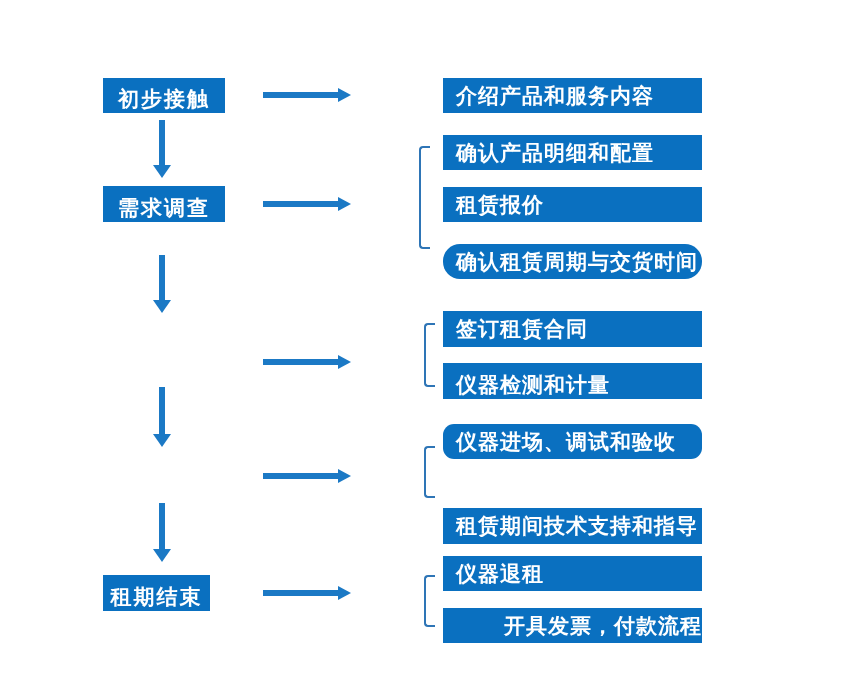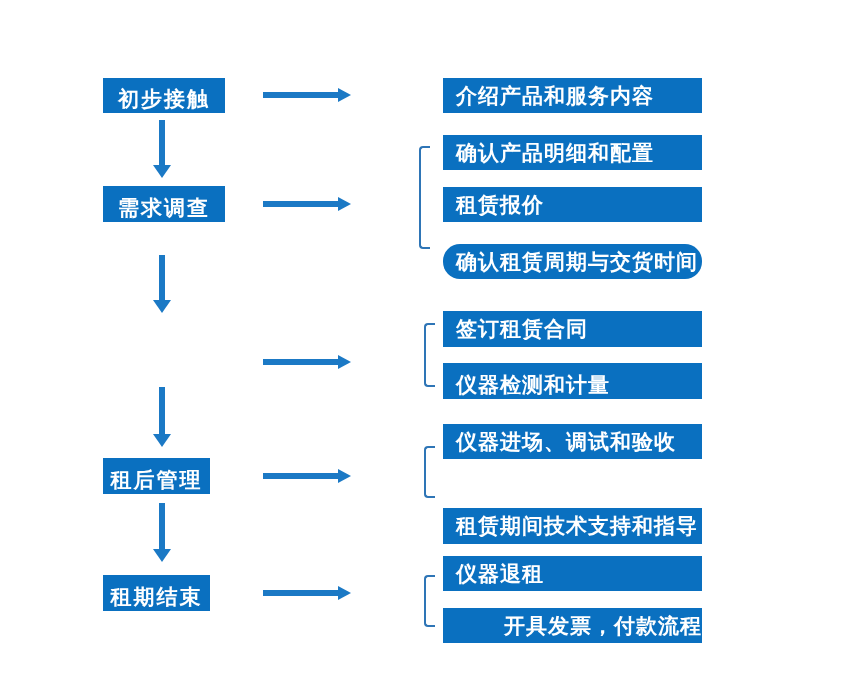--- a/index.html
+++ b/index.html
@@ -116,23 +116,20 @@
 
 <div class="canvas">
 
 
   <div class="lbox" style="left:103px; top:78px;  width:122px; height:35px;">
       <span>初步接触</span>
     </div>
   <div class="lbox" style="left:103px; top:186px; width:122px; height:36px;">
       <span>需求调查</span>
     </div>
-  <div class="lbox" style="left:103px; top:458px; width:107px; height:36px;">
-      <span>租后管理</span>
-    </div>
   <div class="lbox" style="left:103px; top:575px; width:107px; height:36px;">
       <span>租期结束</span>
     </div>
 
   <div class="rbox" style="top:78px;  height:35px;">
       <span>介绍产品和服务内容</span>
     </div>
   <div class="rbox" style="top:135px; height:35px;">
       <span>确认产品明细和配置</span>
     </div>
@@ -141,21 +138,21 @@
     </div>
   <div class="rbox" style="top:244px; height:35px;border-radius:17px;">
       <span>确认租赁周期与交货时间</span>
     </div>
   <div class="rbox" style="top:311px; height:36px;">
       <span>签订租赁合同</span>
     </div>
   <div class="rbox" style="top:363px; height:36px;align-items:flex-end;">
       <span>仪器检测和计量</span>
     </div>
-  <div class="rbox" style="top:424px; height:35px;">
+  <div class="rbox" style="top:424px; height:35px;border-radius:11px;">
       <span>仪器进场、调试和验收</span>
     </div>
   <div class="rbox" style="top:508px; height:36px;">
       <span>租赁期间技术支持和指导</span>
     </div>
   <div class="rbox" style="top:556px; height:35px;">
       <span>仪器退租</span>
     </div>
   <div class="rbox" style="top:608px; height:35px;justify-content:flex-end;">
       <span>开具发票，付款流程</span>

